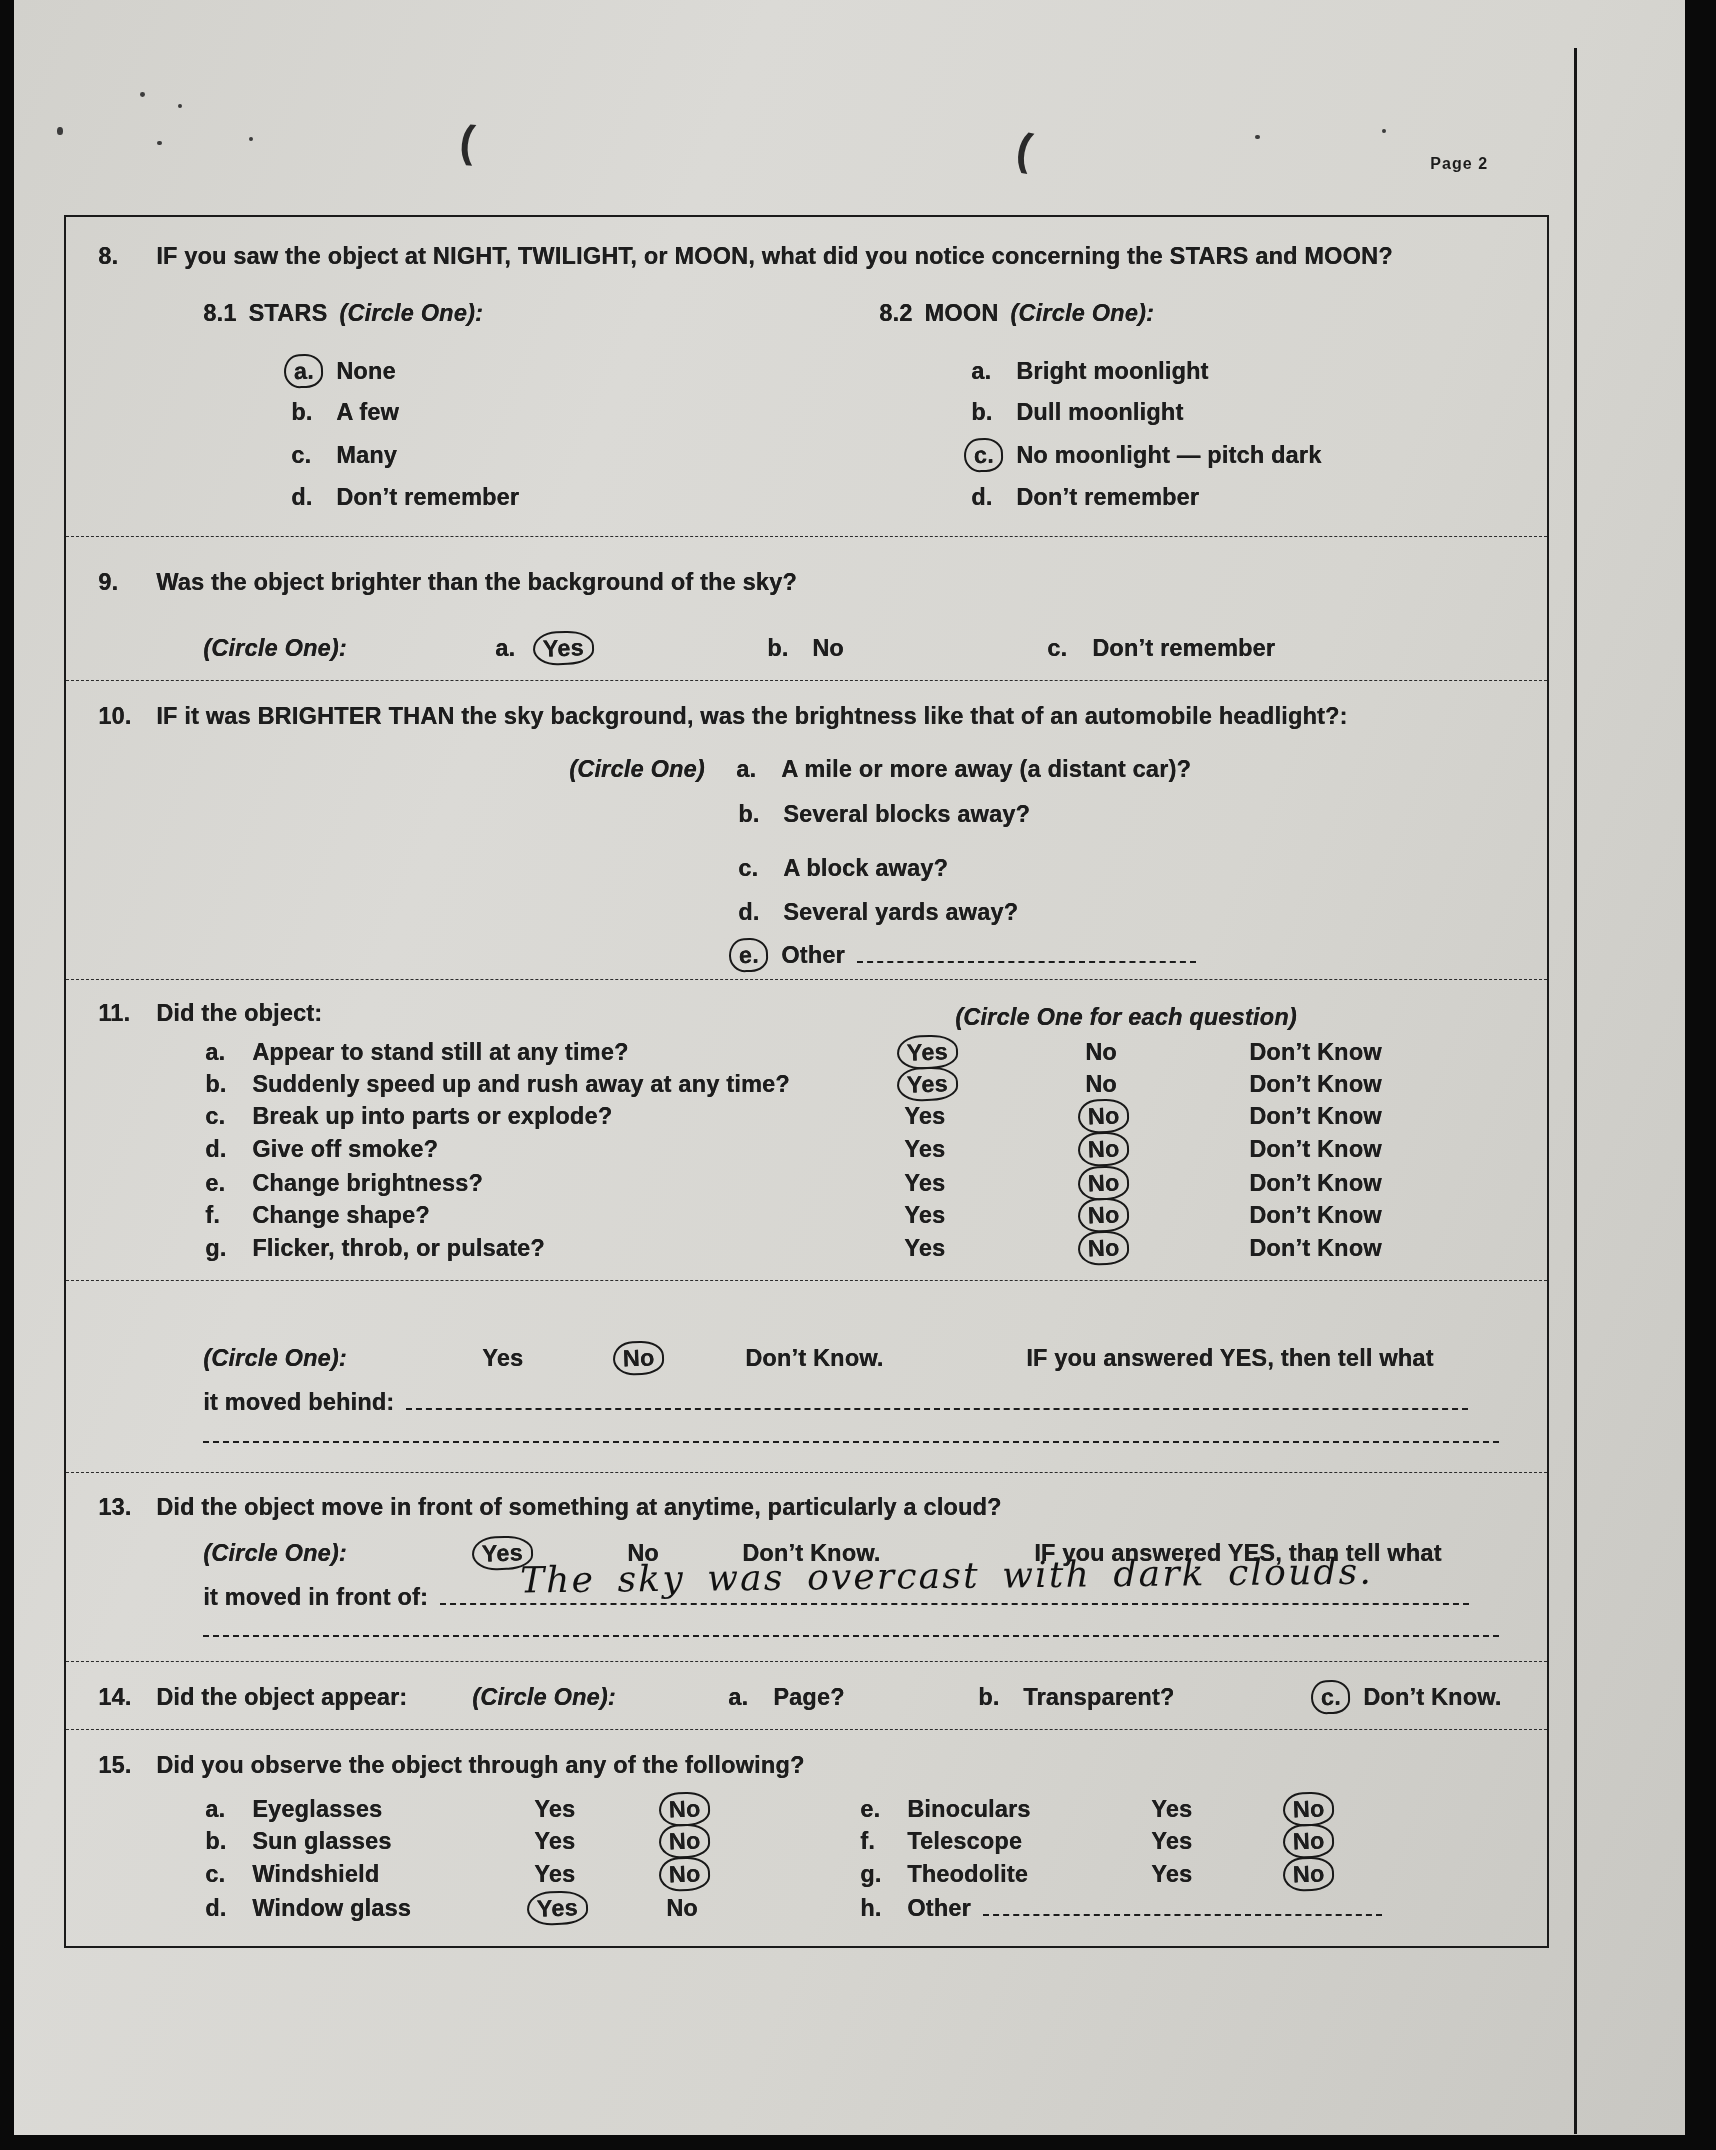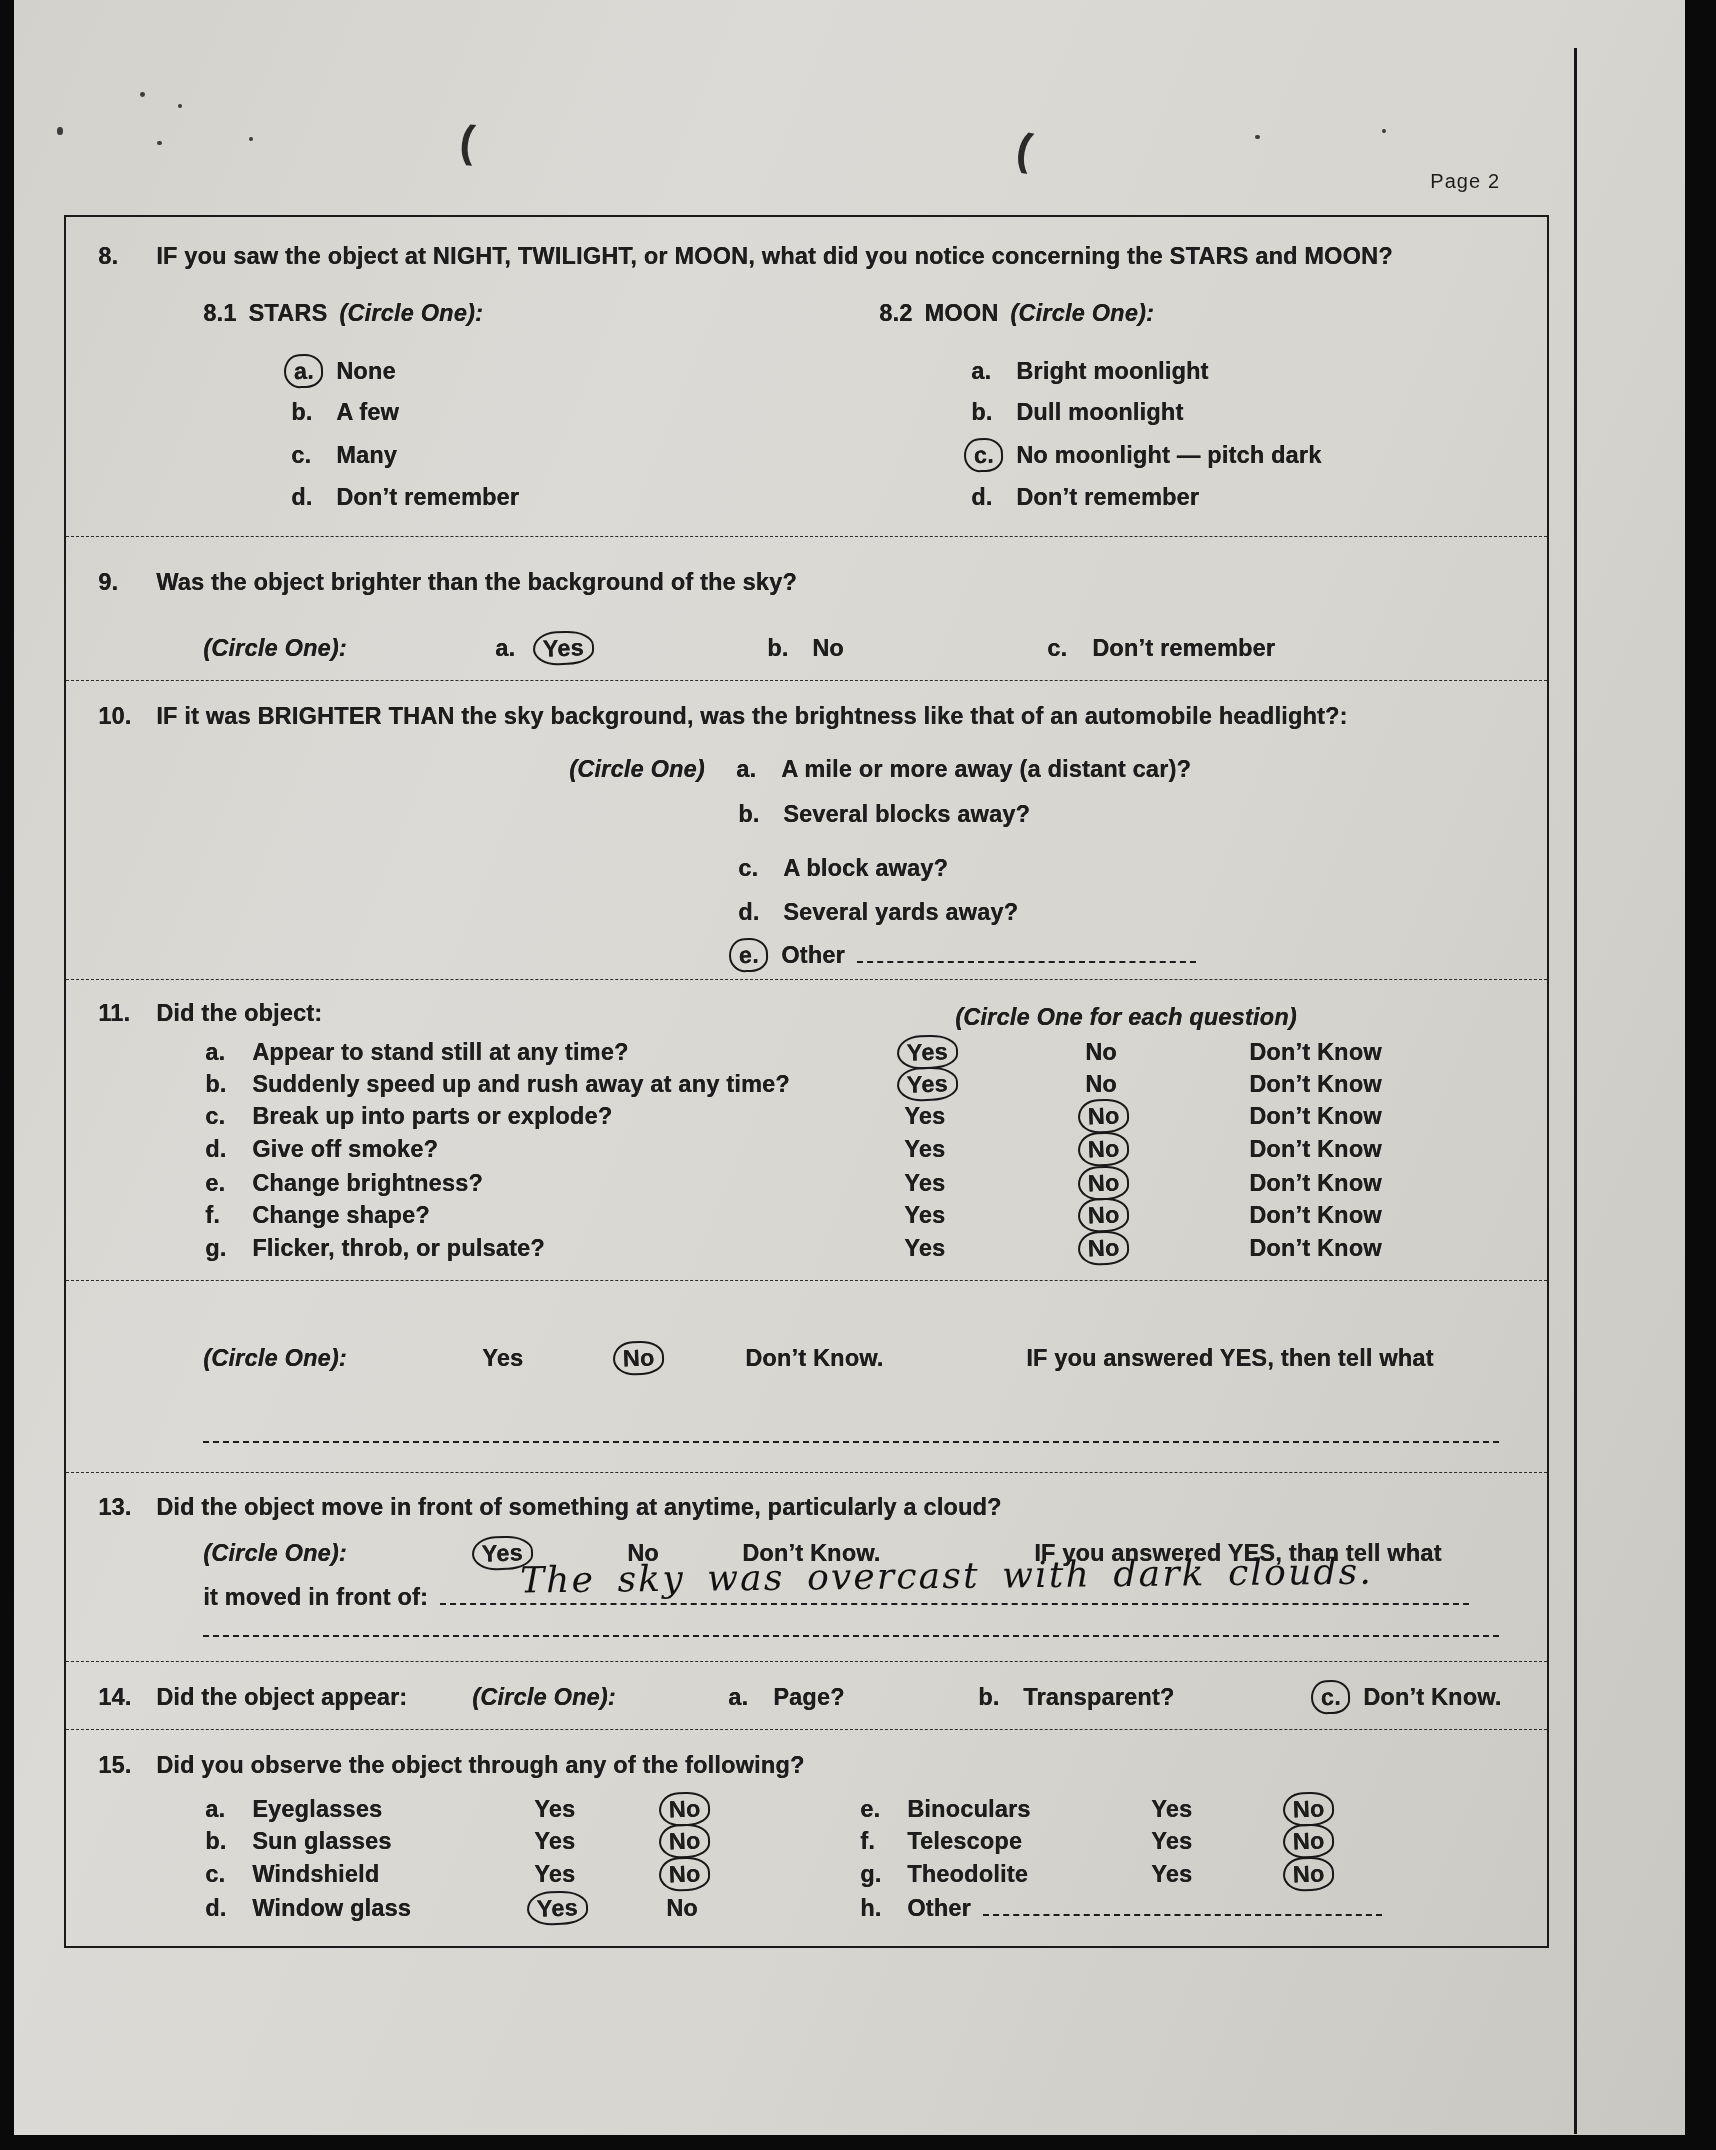--- a/index.html
+++ b/index.html
@@ -1,21 +1,21 @@
 <!DOCTYPE html>
 <html style="font-size:8.8px"><head>
 <meta charset="utf-8">
 <style>
   *{box-sizing:border-box;margin:0;padding:0}
   body{width:1716px;height:2151px;background:#0a0a0a;position:relative;overflow:hidden;
        font-family:"Liberation Sans","DejaVu Sans",sans-serif}
   .paper{position:absolute;left:14.2px;top:0;width:1671px;height:2135px;
          background:linear-gradient(112deg,#d2d1cc,#dbdad6 30%,#d6d5d0 62%,#c8c7c2)}
   .edge-line{position:absolute;left:1574px;top:48px;width:2.7px;height:2086px;background:#161616}
-  .page-label{position:absolute;left:1416px;top:170px;font-size:20px;font-weight:normal;
+  .page-label{position:absolute;left:1416px;top:155px;font-size:16px;font-weight:bold;
               color:#1c1c1c;letter-spacing:1.1px;white-space:nowrap}
   .box{position:absolute;left:50px;top:215px;width:1485px;height:1733px;
        border:2.7px solid #1a1a1a;overflow:hidden}
   .sec{position:relative;width:100%}
   .sec+.sec{border-top:1.6px dashed #2b2b2b}
   .t{position:absolute;font-size:23.5px;font-weight:bold;color:#1d1d1d;white-space:nowrap;
      line-height:1.2;letter-spacing:0.2px;text-shadow:0.2px 0 0 #1d1d1d}
   .it{font-style:italic}
   .qnum{display:inline-block;min-width:58px}
   .ltr{display:inline-block;min-width:45px}
@@ -125,20 +125,21 @@
       <span class="t circ" style="left:1019px;top:254px">No</span>
       <span class="t" style="left:1183px;top:254px">Don’t Know</span>
     </div>
 
     <div class="sec" style="height:192px">
       <div class="t it" style="left:137px;top:63px">(Circle One):</div>
       <span class="t" style="left:416px;top:63px">Yes</span>
       <span class="t circ" style="left:554px;top:63px">No</span>
       <span class="t" style="left:679px;top:63px">Don’t Know.</span>
       <span class="t" style="left:960px;top:63px">IF you answered YES, then tell what</span>
+      <div class="t" style="left:137px;top:107px"><span class="mr">it moved behind:</span><span class="blank" style="width:1062px"></span></div>
       <div class="bl" style="left:137px;top:160px;width:1296px"></div>
     </div>
 
     <div class="sec" style="height:189px">
       <div class="t" style="left:32px;top:19.7px"><span class="qnum">13.</span><span>Did the object move in front of something at anytime, particularly a cloud?</span></div>
       <div class="t it" style="left:137px;top:66px">(Circle One):</div>
       <span class="t circ" style="left:413px;top:66px">Yes</span>
       <span class="t" style="left:561px;top:66px">No</span>
       <span class="t" style="left:676px;top:66px">Don’t Know.</span>
       <span class="t" style="left:968px;top:66px">IF you answered YES, than tell what</span>

